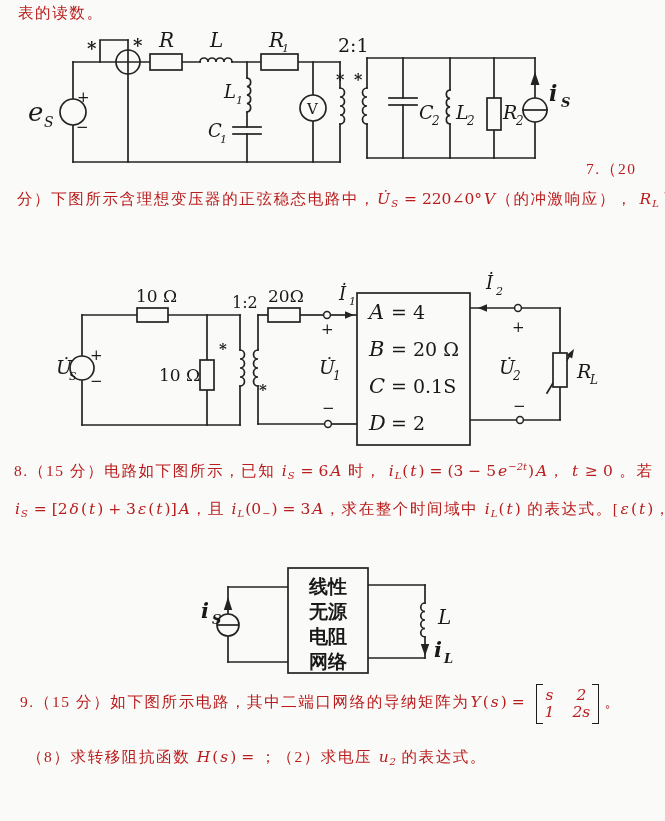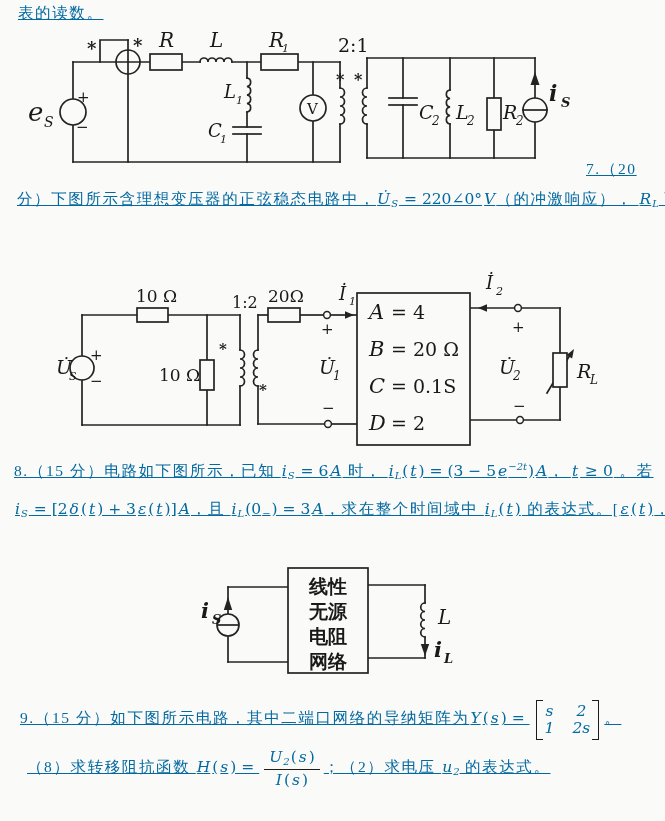--- a/index.html
+++ b/index.html
@@ -1,18 +1,18 @@
 <!DOCTYPE html>
 <html><head>
 <meta charset="utf-8">
 <style>
   html,body{margin:0;padding:0;background:#fafaf8;}
   .page{position:relative;width:665px;height:821px;background:#fafaf8;color:#1c1c1c;
         font-family:"Liberation Serif","DejaVu Serif",serif;overflow:hidden;}
-  .line{position:absolute;white-space:nowrap;font-size:15.5px;color:#0369a1;text-decoration:underline;}
+  .line{position:absolute;white-space:nowrap;font-size:15.5px;color:#b91c1c;}
   
   .tc{letter-spacing:1.6px;}
   .tm,.tn,.ts,.tp{font-family:"DejaVu Serif","DejaVu Sans",serif;letter-spacing:0;}
   .tm{font-style:italic;padding:0 1px;}
   .tn{font-style:normal;padding:0 1px;}
   .ts,.tp{font-style:italic;font-size:10px;}
   .ts{vertical-align:-3px;}
   .tp{vertical-align:6px;margin-top:28px;}
   
   .mx{display:inline-grid;column-gap:18px;row-gap:1px;padding:3px 9px;margin:0 5px;
@@ -225,24 +225,21 @@
     <text class="svb" x="17" y="64" font-size="13">S</text>
     <text class="svcjk" x="114" y="33" font-size="19">线性</text>
     <text class="svcjk" x="114" y="58" font-size="19">无源</text>
     <text class="svcjk" x="114" y="83" font-size="19">电阻</text>
     <text class="svcjk" x="114" y="108" font-size="19">网络</text>
     <text class="svt" x="243" y="64" font-size="20">L</text>
     <text class="svb" x="239" y="97" font-size="21">i</text>
     <text class="svb" x="249" y="103" font-size="13">L</text>
   </svg>
 
-  <div class="line" style="left:20px;top:684px;margin-top:16px;"><span class="tc">9.（15 分）如下图所示电路，其中二端口网络的导纳矩阵为</span><span class="tm">Y</span><span class="tn">(</span><span class="tm">s</span><span class="tn">) = </span><span class="mx" style="grid-template-columns: repeat(2, auto);">
+  <div class="line" style="left:20px;top:684px;"><span class="tc">9.（15 分）如下图所示电路，其中二端口网络的导纳矩阵为</span><span class="tm">Y</span><span class="tn">(</span><span class="tm">s</span><span class="tn">) = </span><span class="mx" style="grid-template-columns: repeat(2, auto);">
         <span class="mxc">s</span>
         <span class="mxc">2</span>
         <span class="mxc">1</span>
         <span class="mxc">2s</span>
       </span><span class="tc">。</span></div>
-  <div class="line" style="left:27px;top:747px;"><span class="tc">（8）求转移阻抗函数 </span><span class="tm">H</span><span class="tn">(</span><span class="tm">s</span><span class="tn">) = </span><span class="frac">
-        <span class="fn"><span class="tm">U</span><span class="ts">2</span><span class="tn">(</span><span class="tm">s</span><span class="tn">)</span></span>
-        <span class="fd"><span class="tm">I</span><span class="tn">(</span><span class="tm">s</span><span class="tn">)</span></span>
-      </span><span class="tc">；（2）求电压 </span><span class="tm">u</span><span class="ts">2</span><span class="tc"> 的表达式。</span></div>
+  <div class="line" style="left:27px;top:747px;"><span class="tc">（8）求转移阻抗函数 </span><span class="tm">H</span><span class="tn">(</span><span class="tm">s</span><span class="tn">) = </span><span class="tc">；（2）求电压 </span><span class="tm">u</span><span class="ts">2</span><span class="tc"> 的表达式。</span></div>
 
 </div>
 
 </body></html>

